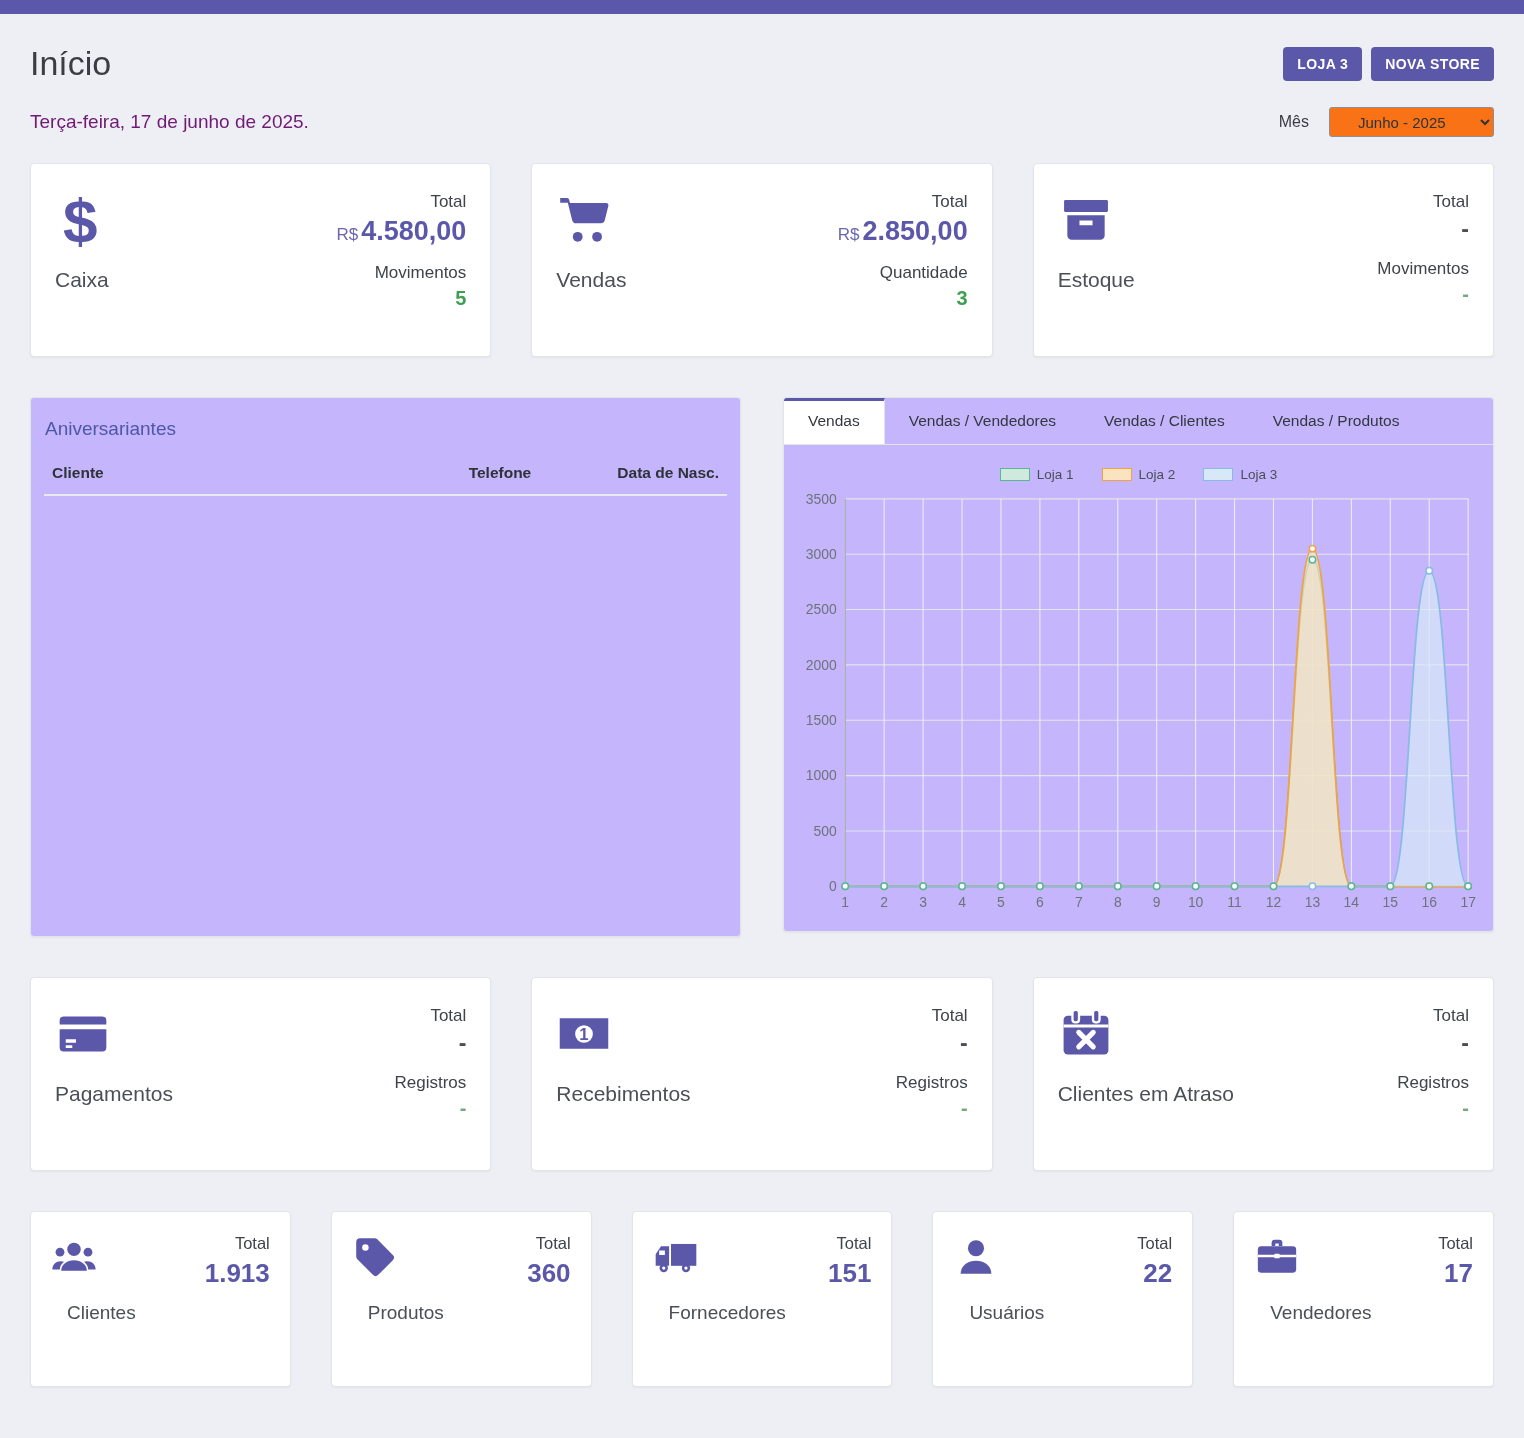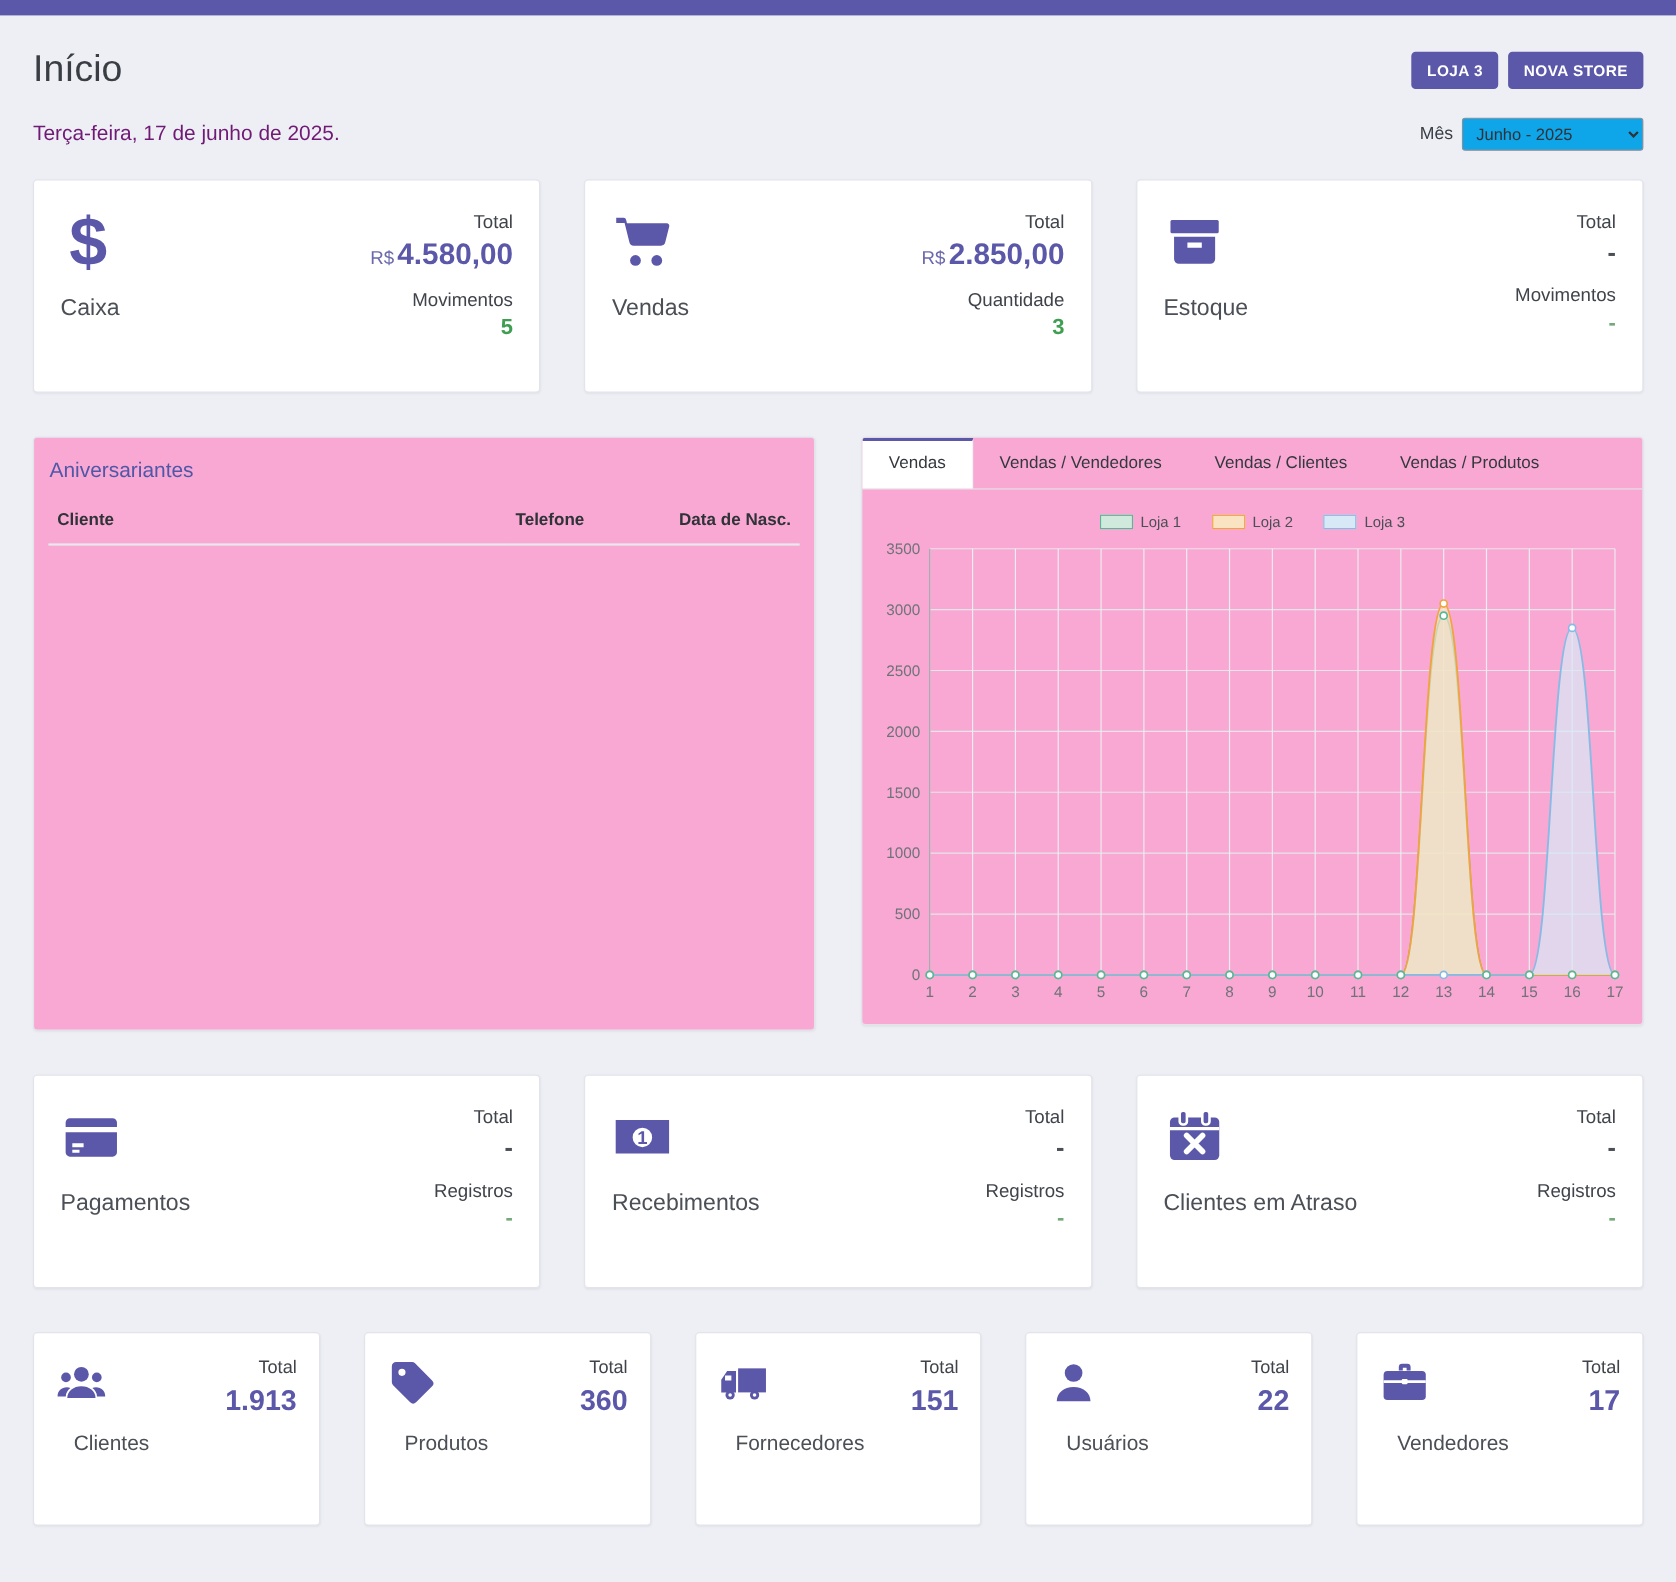--- a/index.html
+++ b/index.html
@@ -16,24 +16,24 @@
   .header-row { display: flex; justify-content: space-between; align-items: center; margin-top: 20px; }
   h1 { font-size: 34px; font-weight: 500; color: #3a3d44; margin: 0; }
   .btns { display: flex; gap: 9px; }
   .btn {
     background: #5b57a9; color: #fff; font-weight: 700; font-size: 14px;
     padding: 9px 14px; border-radius: 4px; border: none; letter-spacing: .4px;
     cursor: pointer; font-family: "Liberation Sans", sans-serif;
   }
   .sub-row { display: flex; justify-content: space-between; align-items: center; margin: 24px 0 26px; }
   .date { font-size: 19px; color: #701a75; }
-  .month { display: flex; align-items: center; gap: 8px; font-size: 16px; color: #393d44; }
+  .month { display: flex; align-items: center; gap: 20px; font-size: 16px; color: #393d44; }
   select {
-    font-size: 15px; padding: 4px 8px; border: 1px solid #8a8f98; border-radius: 3px;
-    background: #0ea5e9; min-width: 165px; color: #2f3237; height: 30px;
+    font-size: 15px; padding: 4px 24px; border: 1px solid #8a8f98; border-radius: 3px;
+    background: #f97316; min-width: 165px; color: #2f3237; height: 30px;
     font-family: "Liberation Sans", sans-serif;
   }
 
   
   .card {
     background: #fff; border: 1px solid #e2e4e9; border-radius: 4px;
     box-shadow: 0 1px 2px rgba(20,20,40,.05);
   }
   .cards3 { display: grid; grid-template-columns: repeat(3,1fr); gap: 40px; }
   .cards5 { display: grid; grid-template-columns: repeat(5,1fr); gap: 40px; margin-top: 40px; }
@@ -49,21 +49,21 @@
   .stat-label { font-size: 17px; color: #3f434a; }
   .stat-label.second { margin-top: 16px; }
   .stat-value { font-size: 27px; font-weight: 700; color: #5b57a9; margin-top: 4px; }
   .stat-value .currency { font-size: 17px; font-weight: 400; color: #6b68ad; margin-right: 3px; }
   .stat-value.muted { color: #4a4e55; font-size: 23px; }
   .stat-sub { font-size: 20px; font-weight: 700; color: #3f9e52; margin-top: 4px; }
   .stat-sub.dash { color: #74a97c; }
 
   
   .mid { display: grid; grid-template-columns: 1fr 1fr; gap: 42px; margin-top: 40px; align-items: start; }
-  .panel { background: #f9a8d4; border: 1px solid #e2e4e9; border-radius: 4px; box-shadow: 0 1px 2px rgba(20,20,40,.05); }
+  .panel { background: #c4b5fd; border: 1px solid #e2e4e9; border-radius: 4px; box-shadow: 0 1px 2px rgba(20,20,40,.05); }
   .anni { min-height: 540px; }
   .anni-title { color: #4f57a7; font-size: 19px; padding: 20px 14px 16px; }
   .anni table { width: calc(100% - 26px); margin: 0 13px; border-collapse: collapse; }
   .anni th {
     font-size: 15.5px; text-align: left; padding: 8px 8px 12px; color: #2f3338;
     font-weight: 700; border-bottom: 2px solid #e7e9ed;
   }
   .anni th.col-tel { width: 19%; }
   .anni th.col-nasc { width: 20%; text-align: right; }
 

